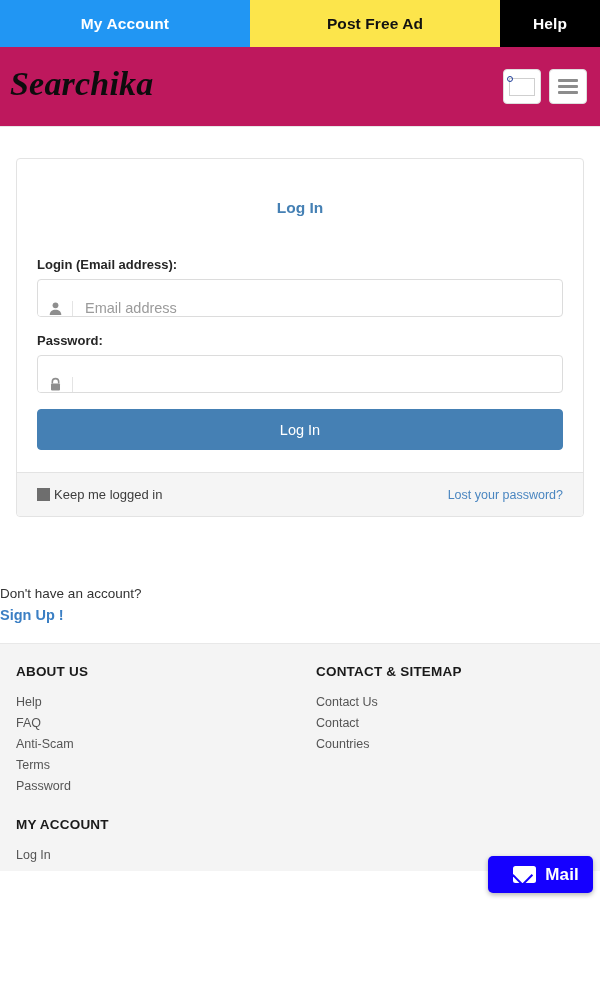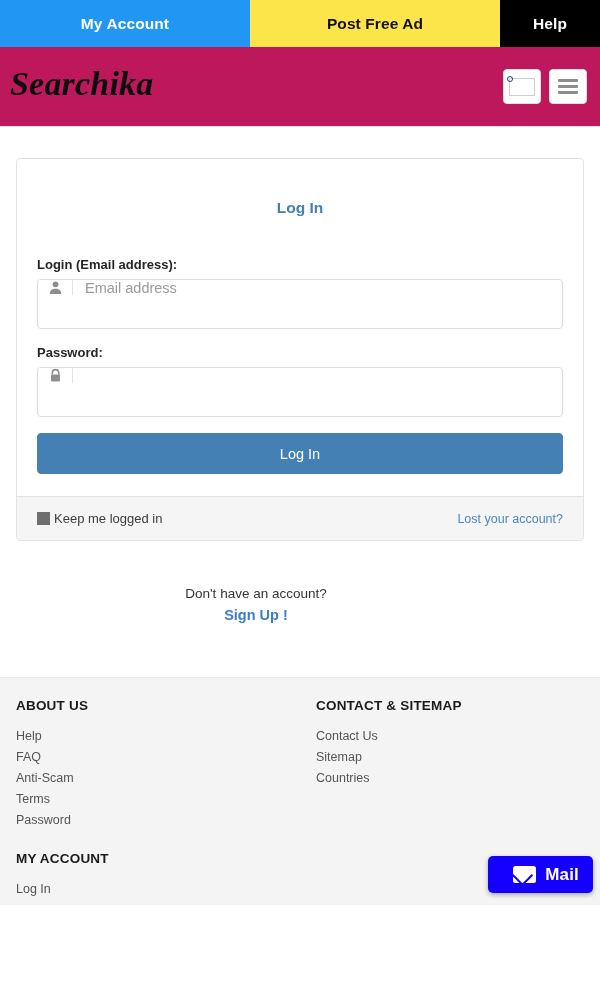--- a/index.html
+++ b/index.html
@@ -58,21 +58,21 @@
   }
   .card-body { padding: 40px 20px 22px; }
   .card-title {
     text-align: center; color: #4580b4; font-size: 15.5px;
     font-weight: 700; margin-bottom: 40px;
   }
   .field-label {
     font-size: 13px; font-weight: 700; color: #262626; margin-bottom: 7px;
   }
   .input-group {
-    display: flex; align-items: flex-start; height: 50px;
+    display: flex; align-items: flex-end; height: 38px;
     border: 1px solid #dcdcdc; border-radius: 4px; background: #ffffff;
     margin-bottom: 16px; overflow: hidden;
   }
   .input-addon {
     width: 35px; display: flex; align-items: center; justify-content: center;
     border-right: 1px solid #e4e4e4; background: #ffffff;
   }
   .input-group input {
     flex: 1; border: 0; outline: none; padding: 0 12px;
     font-family: "Liberation Sans", sans-serif; font-size: 14.5px; color: #333;
@@ -89,30 +89,30 @@
     border-top: 1px solid #e3e3e3; background: #f5f5f5;
     padding: 14px 20px; display: flex; align-items: center;
     justify-content: space-between; border-radius: 0 0 4px 4px;
   }
   .keep { display: flex; align-items: center; gap: 4px; cursor: pointer; }
   .cbox { width: 13px; height: 13px; background: #6e6e6e; display: block; }
   .keep-label { font-size: 13px; color: #3d3d3d; }
   .lost-link { font-size: 12.5px; color: #4a86c0; cursor: pointer; }
 
   
-  .signup { position: absolute; left: 0; top: 586px; width: 512px; text-align: center; }
+  .signup { position: absolute; left: 0; top: 586px; width: 512px; }
   .signup .q { font-size: 13.5px; color: #333333; }
   .signup .a {
     display: inline-block; margin-top: 6px;
     font-size: 14.5px; font-weight: 700; color: #3b7fc4; cursor: pointer;
   }
 
   
   .footer {
-    position: absolute; left: 0; top: 677px; width: 600px; height: 228px;
+    position: absolute; left: 0; top: 643px; width: 600px; height: 228px;
     background: #f4f4f4; border-top: 1px solid #e8e8e8; padding-left: 32px;
   }
   .f-col { position: absolute; top: 20px; }
   .f-col-a { left: 16px; width: 284px; }
   .f-col-b { left: 316px; width: 270px; }
   .f-col-c { position: absolute; left: 16px; top: 173px; width: 284px; }
   .f-head {
     font-size: 13.5px; font-weight: 700; color: #1a1a1a;
     letter-spacing: .2px; margin-bottom: 13px;
   }
@@ -203,21 +203,21 @@
     </div>
 
     <button class="btn-login">Log In</button>
   </div>
 
   <div class="card-footer">
     <label class="keep">
       <span class="cbox"></span>
       <span class="keep-label">Keep me logged in</span>
     </label>
-    <span class="lost-link">Lost your account?</span>
+    <span class="lost-link">Lost your password?</span>
   </div>
 </div>
 
 <div class="signup">
   <div class="q">Don't have an account?</div>
   <span class="a">Sign Up !</span>
 </div>
 
 <div class="footer">
   <div class="f-col f-col-a">
@@ -225,21 +225,21 @@
     <span class="f-link">Help</span>
     <span class="f-link">FAQ</span>
     <span class="f-link">Anti-Scam</span>
     <span class="f-link">Terms</span>
     <span class="f-link">Password</span>
   </div>
 
   <div class="f-col f-col-b">
     <div class="f-head">CONTACT &amp; SITEMAP</div>
     <span class="f-link">Contact Us</span>
-    <span class="f-link">Sitemap</span>
+    <span class="f-link">Contact</span>
     <span class="f-link">Countries</span>
   </div>
 
   <div class="f-col-c">
     <div class="f-head">MY ACCOUNT</div>
     <span class="f-link">Log In</span>
   </div>
 </div>
 
 <div class="mail-fab">

